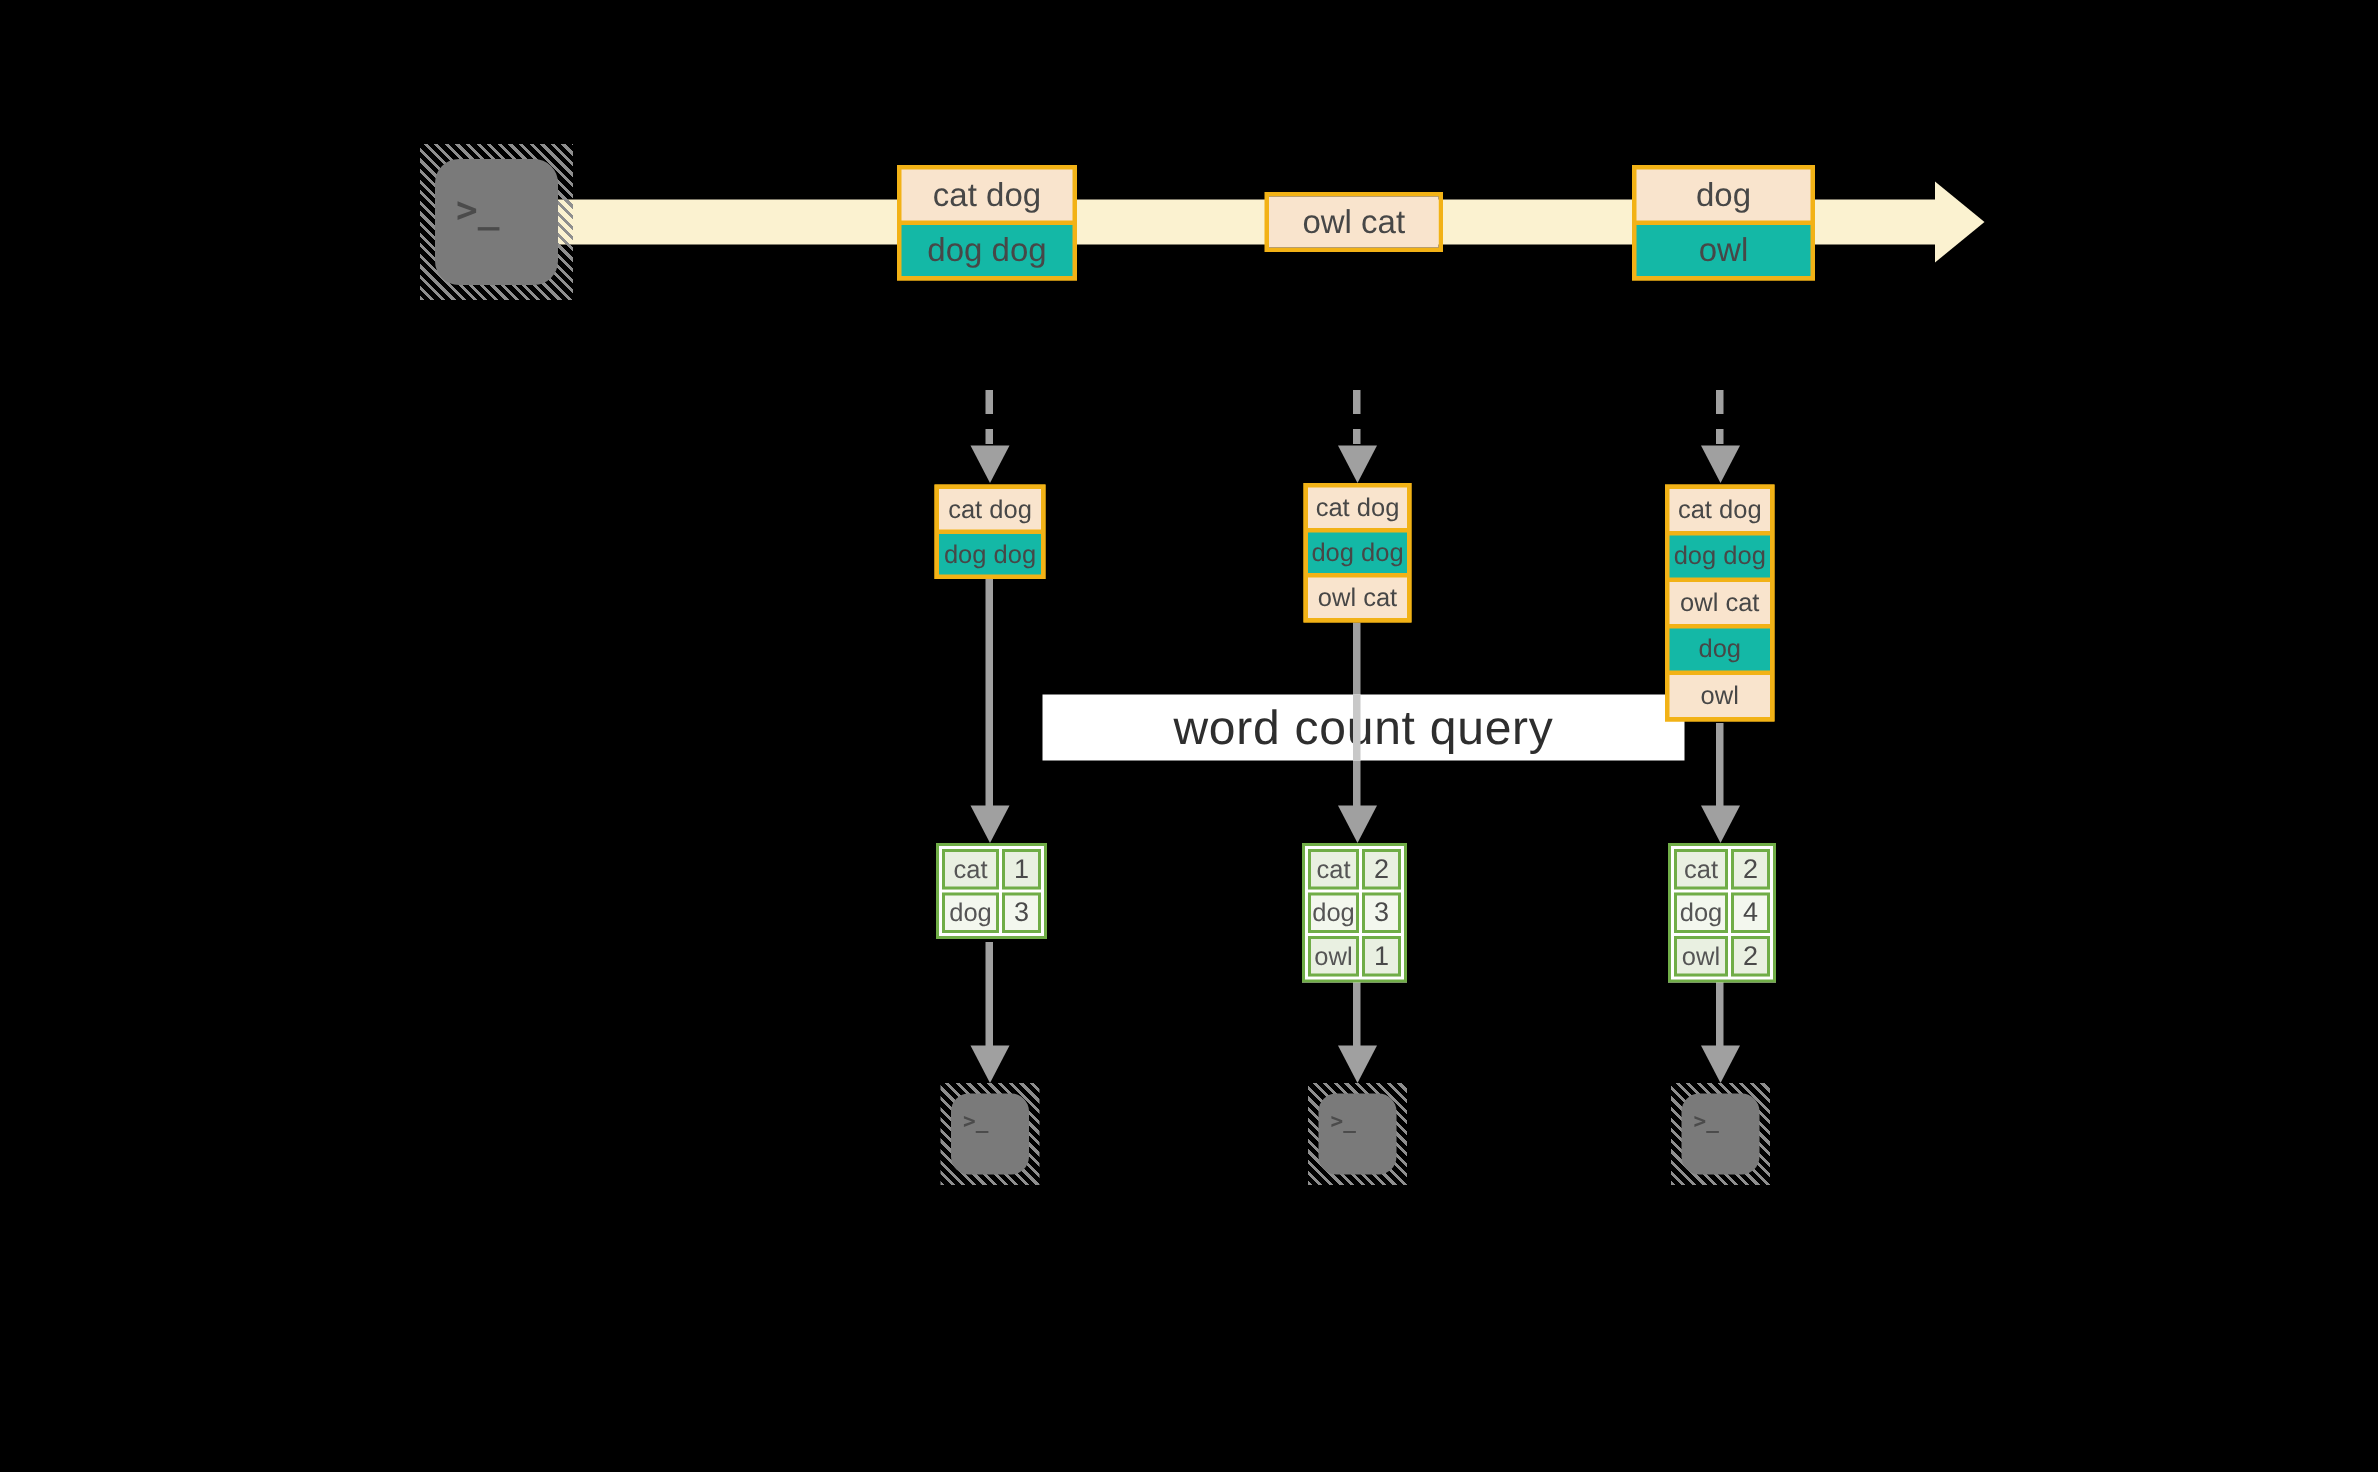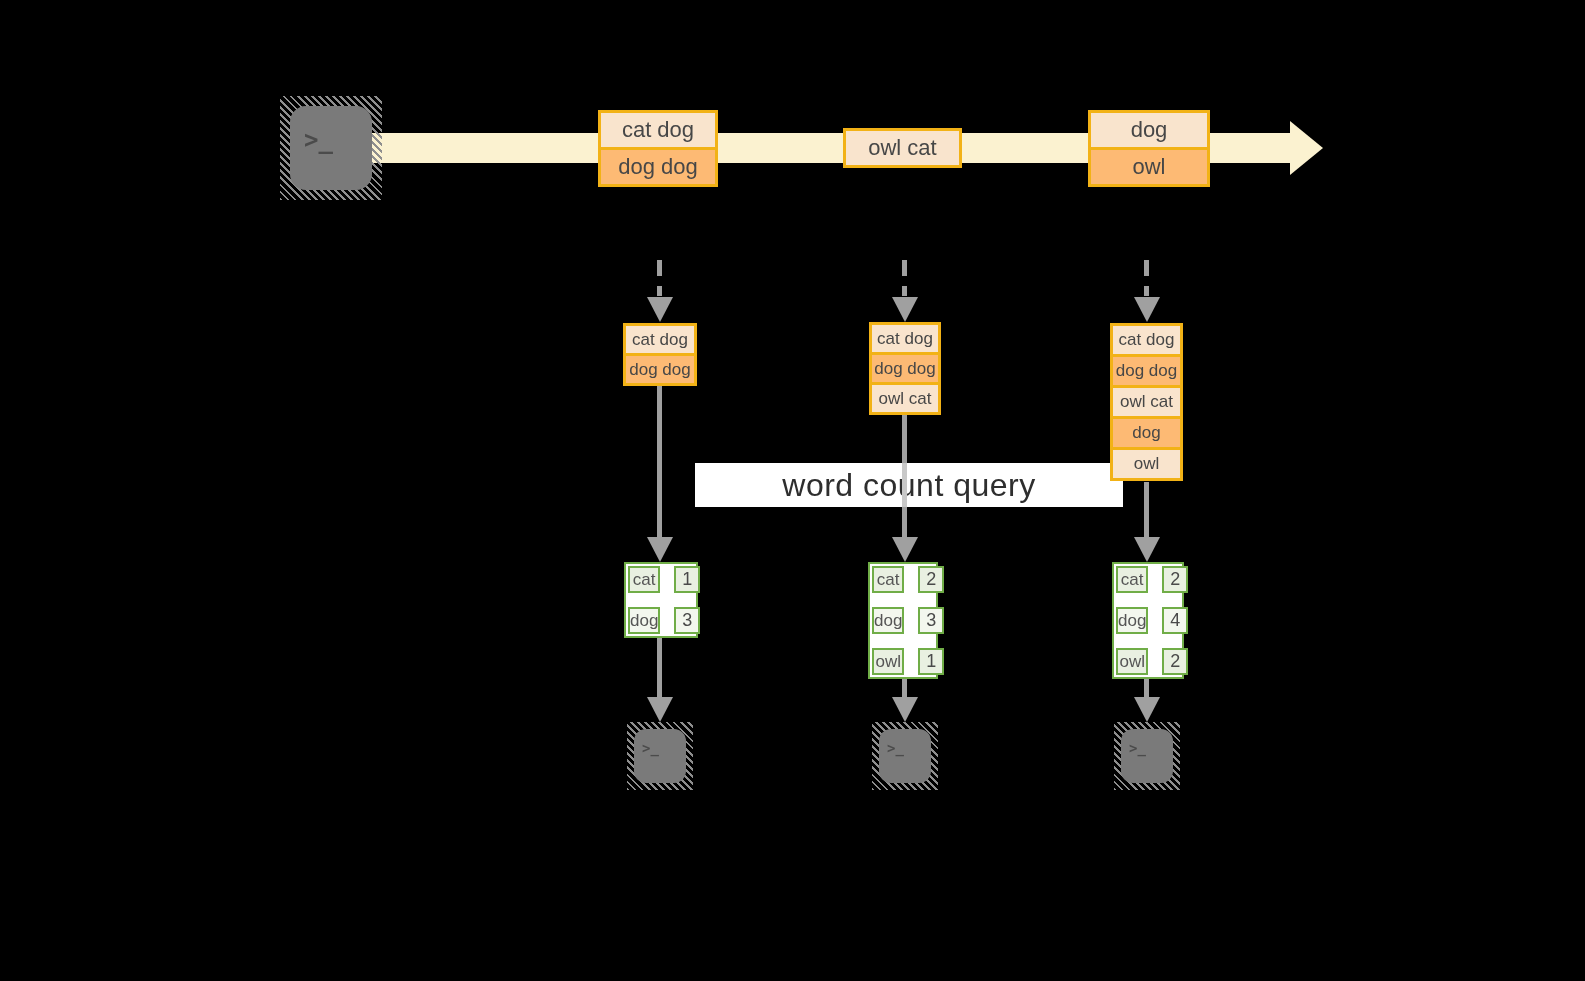--- a/index.html
+++ b/index.html
@@ -13,41 +13,41 @@
              border-left:33px solid #fbf2d0;}
 
   
   .hatch{position:absolute;background:repeating-linear-gradient(45deg,#8e8e8e 0 2px,transparent 2px 5px);}
   .term-inner{position:absolute;background:#7a7a7a;}
   .prompt{position:absolute;font-family:"DejaVu Sans Mono",monospace;color:#4b4b4b;font-weight:bold;}
 
   
   .obox{position:absolute;border:3px solid #f2b216;background:#f2b216;
         display:flex;flex-direction:column;gap:3px;z-index:7;}
-  .ocell{background:#fdba74;text-align:center;color:#474747;}
+  .ocell{background:#14b8a6;text-align:center;color:#474747;}
   .ocell.peach{background:#f9e4cd;}
   .big .ocell{height:34px;line-height:34px;font-size:22px;}
   .small .ocell{height:27px;line-height:27px;font-size:17px;}
   .small5 .ocell{height:28px;line-height:28px;font-size:17px;}
 
   
   .stem{position:absolute;width:5px;background:#a0a0a0;z-index:1;}
   .stem.dash{background:repeating-linear-gradient(to bottom,#a0a0a0 0 16px,transparent 16px 26px);}
   .ahead{position:absolute;width:0;height:0;border-left:13px solid transparent;
          border-right:13px solid transparent;border-top:25px solid #a0a0a0;z-index:1;}
 
   
   .banner{position:absolute;left:695px;top:463px;width:428px;height:44px;background:#fff;
           z-index:5;display:flex;align-items:center;justify-content:center;}
   .banner span{font-size:32px;color:#2e2e2e;letter-spacing:0.5px;}
   .banner-seg{position:absolute;left:902px;top:463px;width:5px;height:44px;background:#c8c8c8;z-index:6;}
 
   
   .gtable{position:absolute;border:2px solid #70ad47;background:#fff;padding:2px;
-          display:grid;grid-template-columns:1fr 26px;gap:14px;z-index:7;}
+          display:grid;grid-template-columns:1fr 26px;gap:2px;z-index:7;}
   .gcell{border:2px solid #70ad47;background:#e9f0e1;text-align:center;
          height:23px;line-height:23px;font-size:17px;color:#555;}
   .gcell.alt{background:#f3f7ee;}
   .gcell.num{font-size:18px;color:#4a4a4a;}
 </style>
 </head>
 <body>
 
 <div class="canvas">
 

